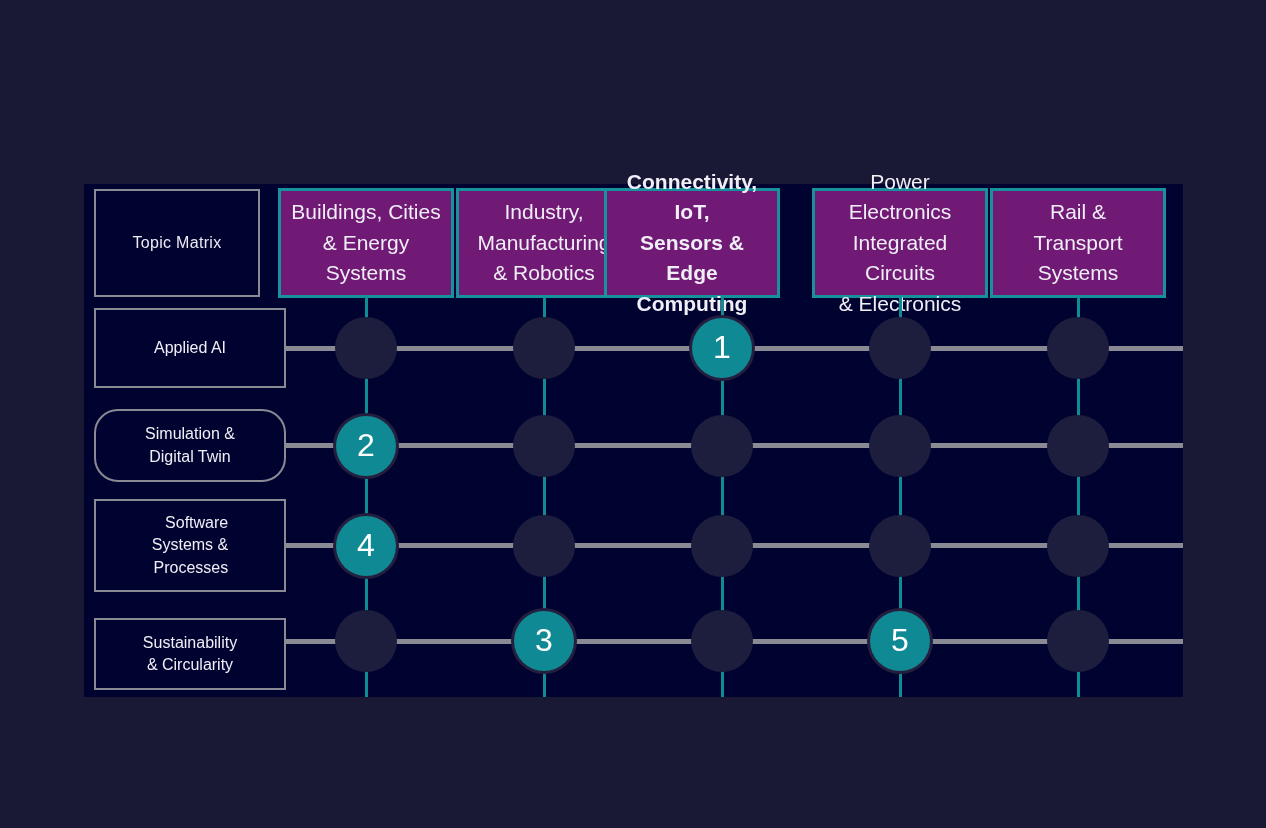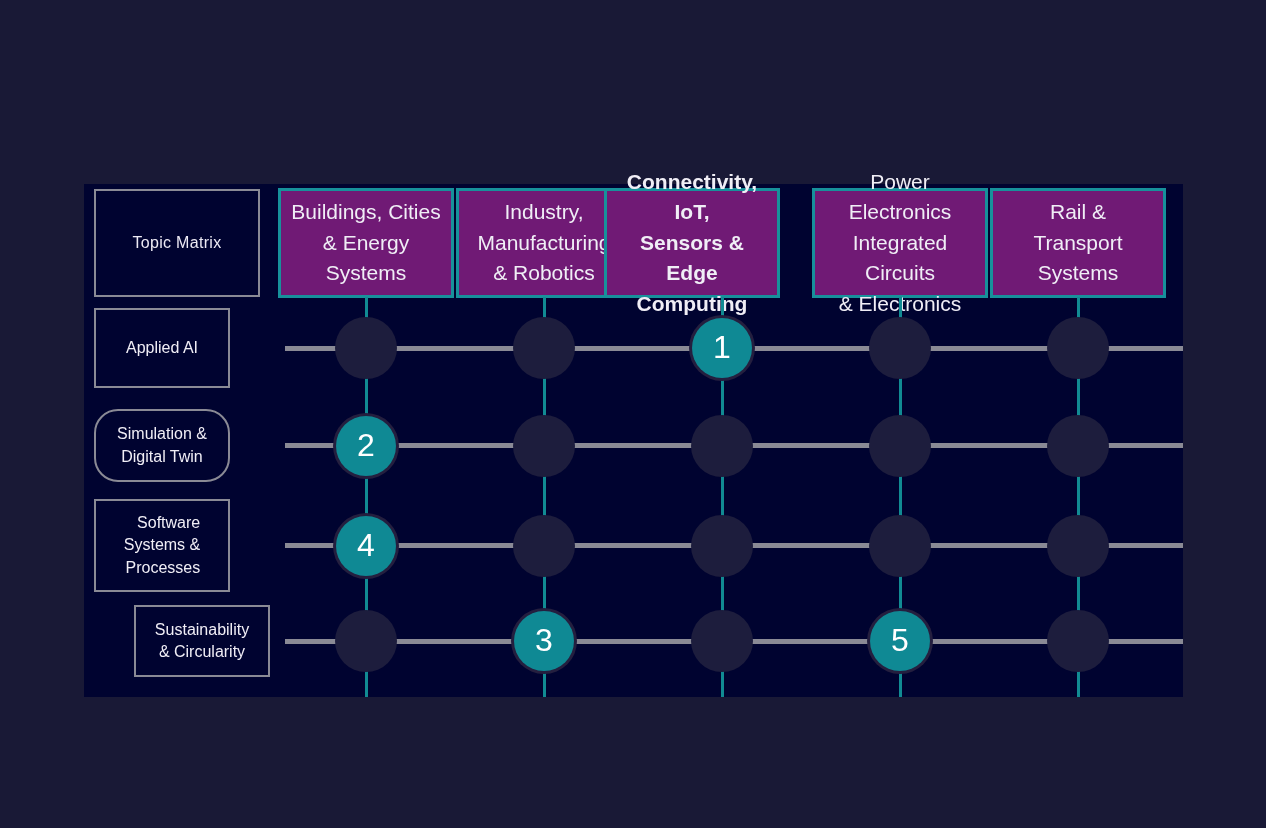--- a/index.html
+++ b/index.html
@@ -69,21 +69,21 @@
     line-height: 1.45;
     padding: 0 6px;
   }
   .col-head .ch-text { display: block; white-space: pre-line; }
   .col-head.underline .ch-text { text-underline-offset: 3px; }
 
   
   .row-head {
     position: absolute;
     left: 10px;
-    width: 136px;
+    width: 192px;
     border: 2px solid #8a8a95;
     background: #000330;
     box-sizing: border-box;
     display: flex;
     align-items: center;
     justify-content: center;
     text-align: center;
     color: #f0eef6;
     font-size: 16px;
     line-height: 1.4;
@@ -178,21 +178,21 @@
         </div>
         <div class="row-head" style="top: 225px; height: 73px; border-radius: 24px;">
           <span class="rh-text">Simulation &amp;
 Digital Twin</span>
         </div>
         <div class="row-head underline" style="top: 315px; height: 93px;">
           <span class="rh-text">Software
 Systems &amp;
 Processes</span>
         </div>
-        <div class="row-head" style="top: 421px; height: 72px; margin-left: 40px;">
+        <div class="row-head" style="top: 434px; height: 72px;">
           <span class="rh-text">Sustainability
 &amp; Circularity</span>
         </div>
       </div>
     <div id="grid-lines">
         <div class="h-line" style="top: 161.5px;"></div>
         <div class="h-line" style="top: 259px;"></div>
         <div class="h-line" style="top: 359px;"></div>
         <div class="h-line" style="top: 454.5px;"></div>
         <div class="v-line" style="left: 280.5px;"></div>

